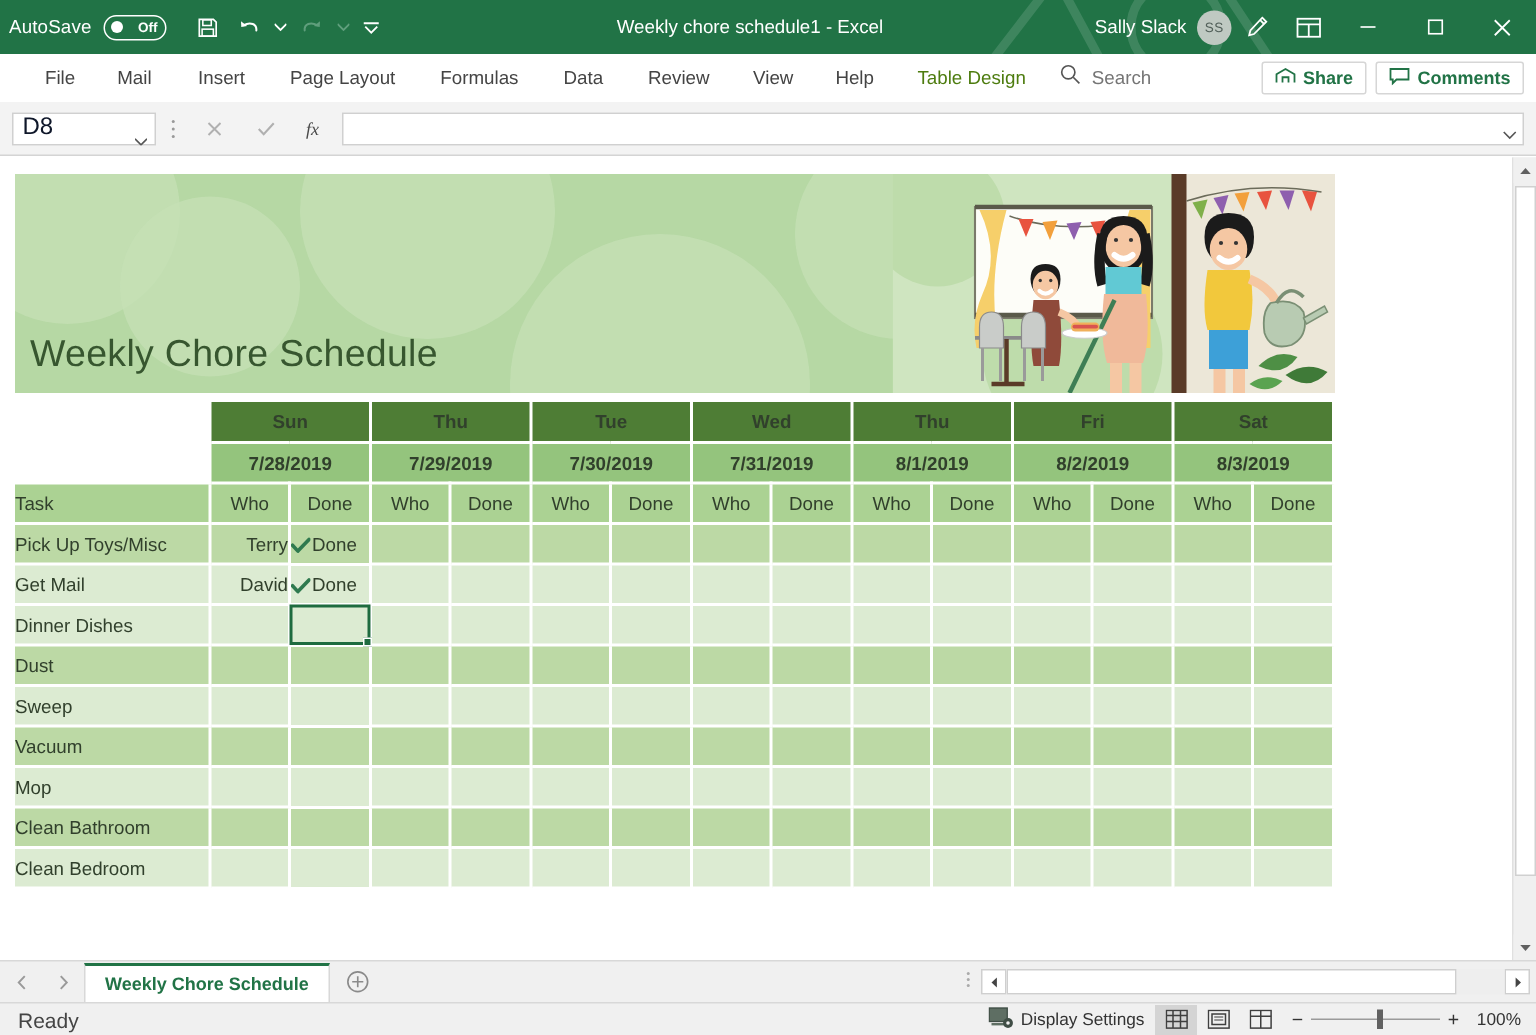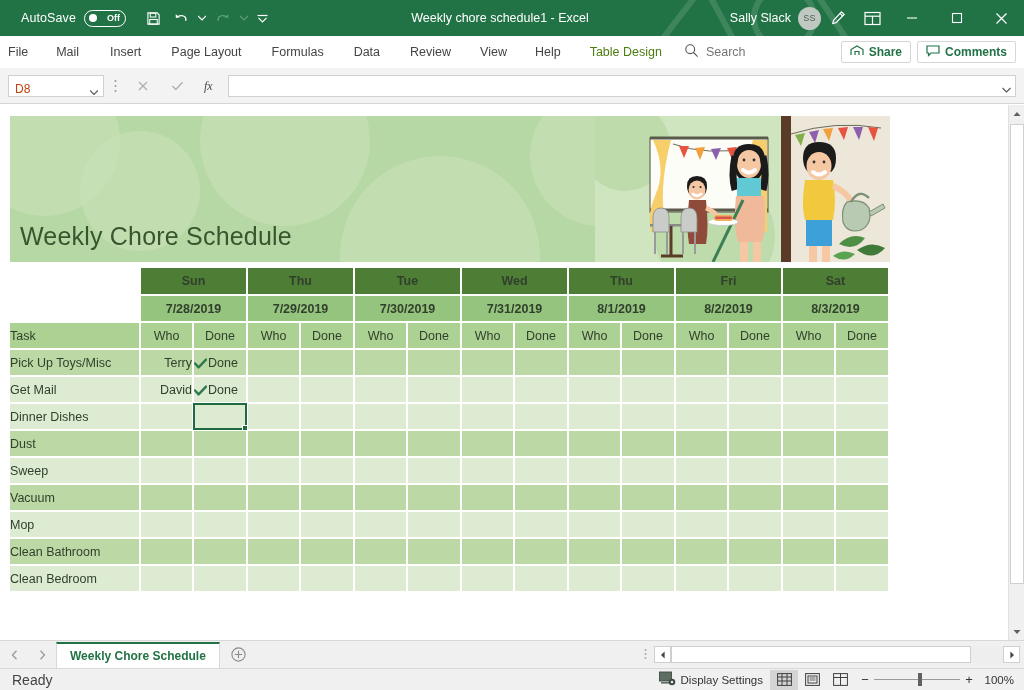--- a/index.html
+++ b/index.html
@@ -15,21 +15,21 @@
   .titlebar {
     position: absolute; left: 0; top: 0; width: 1024px; height: 36px;
     background: #217346; display: flex; align-items: center;
     color: #ffffff; overflow: hidden;
   }
   .tb-watermark {
     position: absolute; right: 160px; top: -20px;
     width: 220px; height: 90px;
     opacity: .13; pointer-events: none;
   }
-  .autosave-wrap { display: flex; align-items: center; margin-left: 21px; gap: 8px; text-align: right; }
+  .autosave-wrap { display: flex; align-items: center; margin-left: 6px; gap: 8px; text-align: right; }
   .autosave-label { font-size: 12.5px; color: #ffffff; letter-spacing: .1px; }
   .toggle {
     width: 42px; height: 17px; border-radius: 9px;
     border: 1.3px solid #ffffff; position: relative;
     display: flex; align-items: center;
   }
   .toggle .knob {
     width: 8px; height: 8px; border-radius: 50%; background: #fff;
     position: absolute; left: 4px;
   }
@@ -94,22 +94,22 @@
 
   
   .fbar {
     position: absolute; left: 0; top: 68px; width: 1024px; height: 36px;
     background: #f3f3f3; display: flex; align-items: center;
     border-bottom: 1px solid #d4d4d4;
   }
   .namebox {
     margin-left: 8px; width: 96px; height: 22px;
     background: #ffffff; border: 1px solid #d0d0d0;
-    display: flex; align-items: flex-end; padding: 0 6px;
-    font-size: 12px; color: #c2410c; position: relative;
+    display: flex; align-items: flex-start; padding: 0 6px;
+    font-size: 16px; color: #0f172a; position: relative;
   }
   .namebox .nb-caret { position: absolute; right: 5px; top: 8px; }
   .fb-dots { width: 22px; display: flex; align-items: center; justify-content: center; }
   .fb-btn { width: 34px; height: 22px; display: flex; align-items: center; justify-content: center; }
   .fbinput {
     flex: 1; height: 22px; margin-right: 8px; background: #ffffff;
     border: 1px solid #d0d0d0; border-left: 1px solid #d0d0d0;
     display: flex; align-items: center; padding: 0 6px;
     font-size: 12px; color: #222; position: relative;
   }
@@ -344,21 +344,21 @@
     </span>
     <span class="win-btn close">
       <svg width="13" height="13" viewBox="0 0 13 13">
           <path d="M1.5 1.5 L11.5 11.5 M11.5 1.5 L1.5 11.5" stroke="#fff" stroke-width="1.2"></path>
         </svg>
     </span>
   </div>
 </div>
 
 <div class="ribbon">
-  <span class="rtab" style="margin-left:8px">File</span>
+  <span class="rtab" style="margin-left:30px">File</span>
   <span class="rtab" style="margin-left:28px">Mail</span>
   <span class="rtab" style="margin-left:31px">Insert</span>
   <span class="rtab" style="margin-left:30px">Page Layout</span>
   <span class="rtab" style="margin-left:30px">Formulas</span>
   <span class="rtab" style="margin-left:30px">Data</span>
   <span class="rtab" style="margin-left:30px">Review</span>
   <span class="rtab" style="margin-left:29px">View</span>
   <span class="rtab" style="margin-left:28px">Help</span>
   <span class="rtab contextual" style="margin-left:29px">Table Design</span>
 

